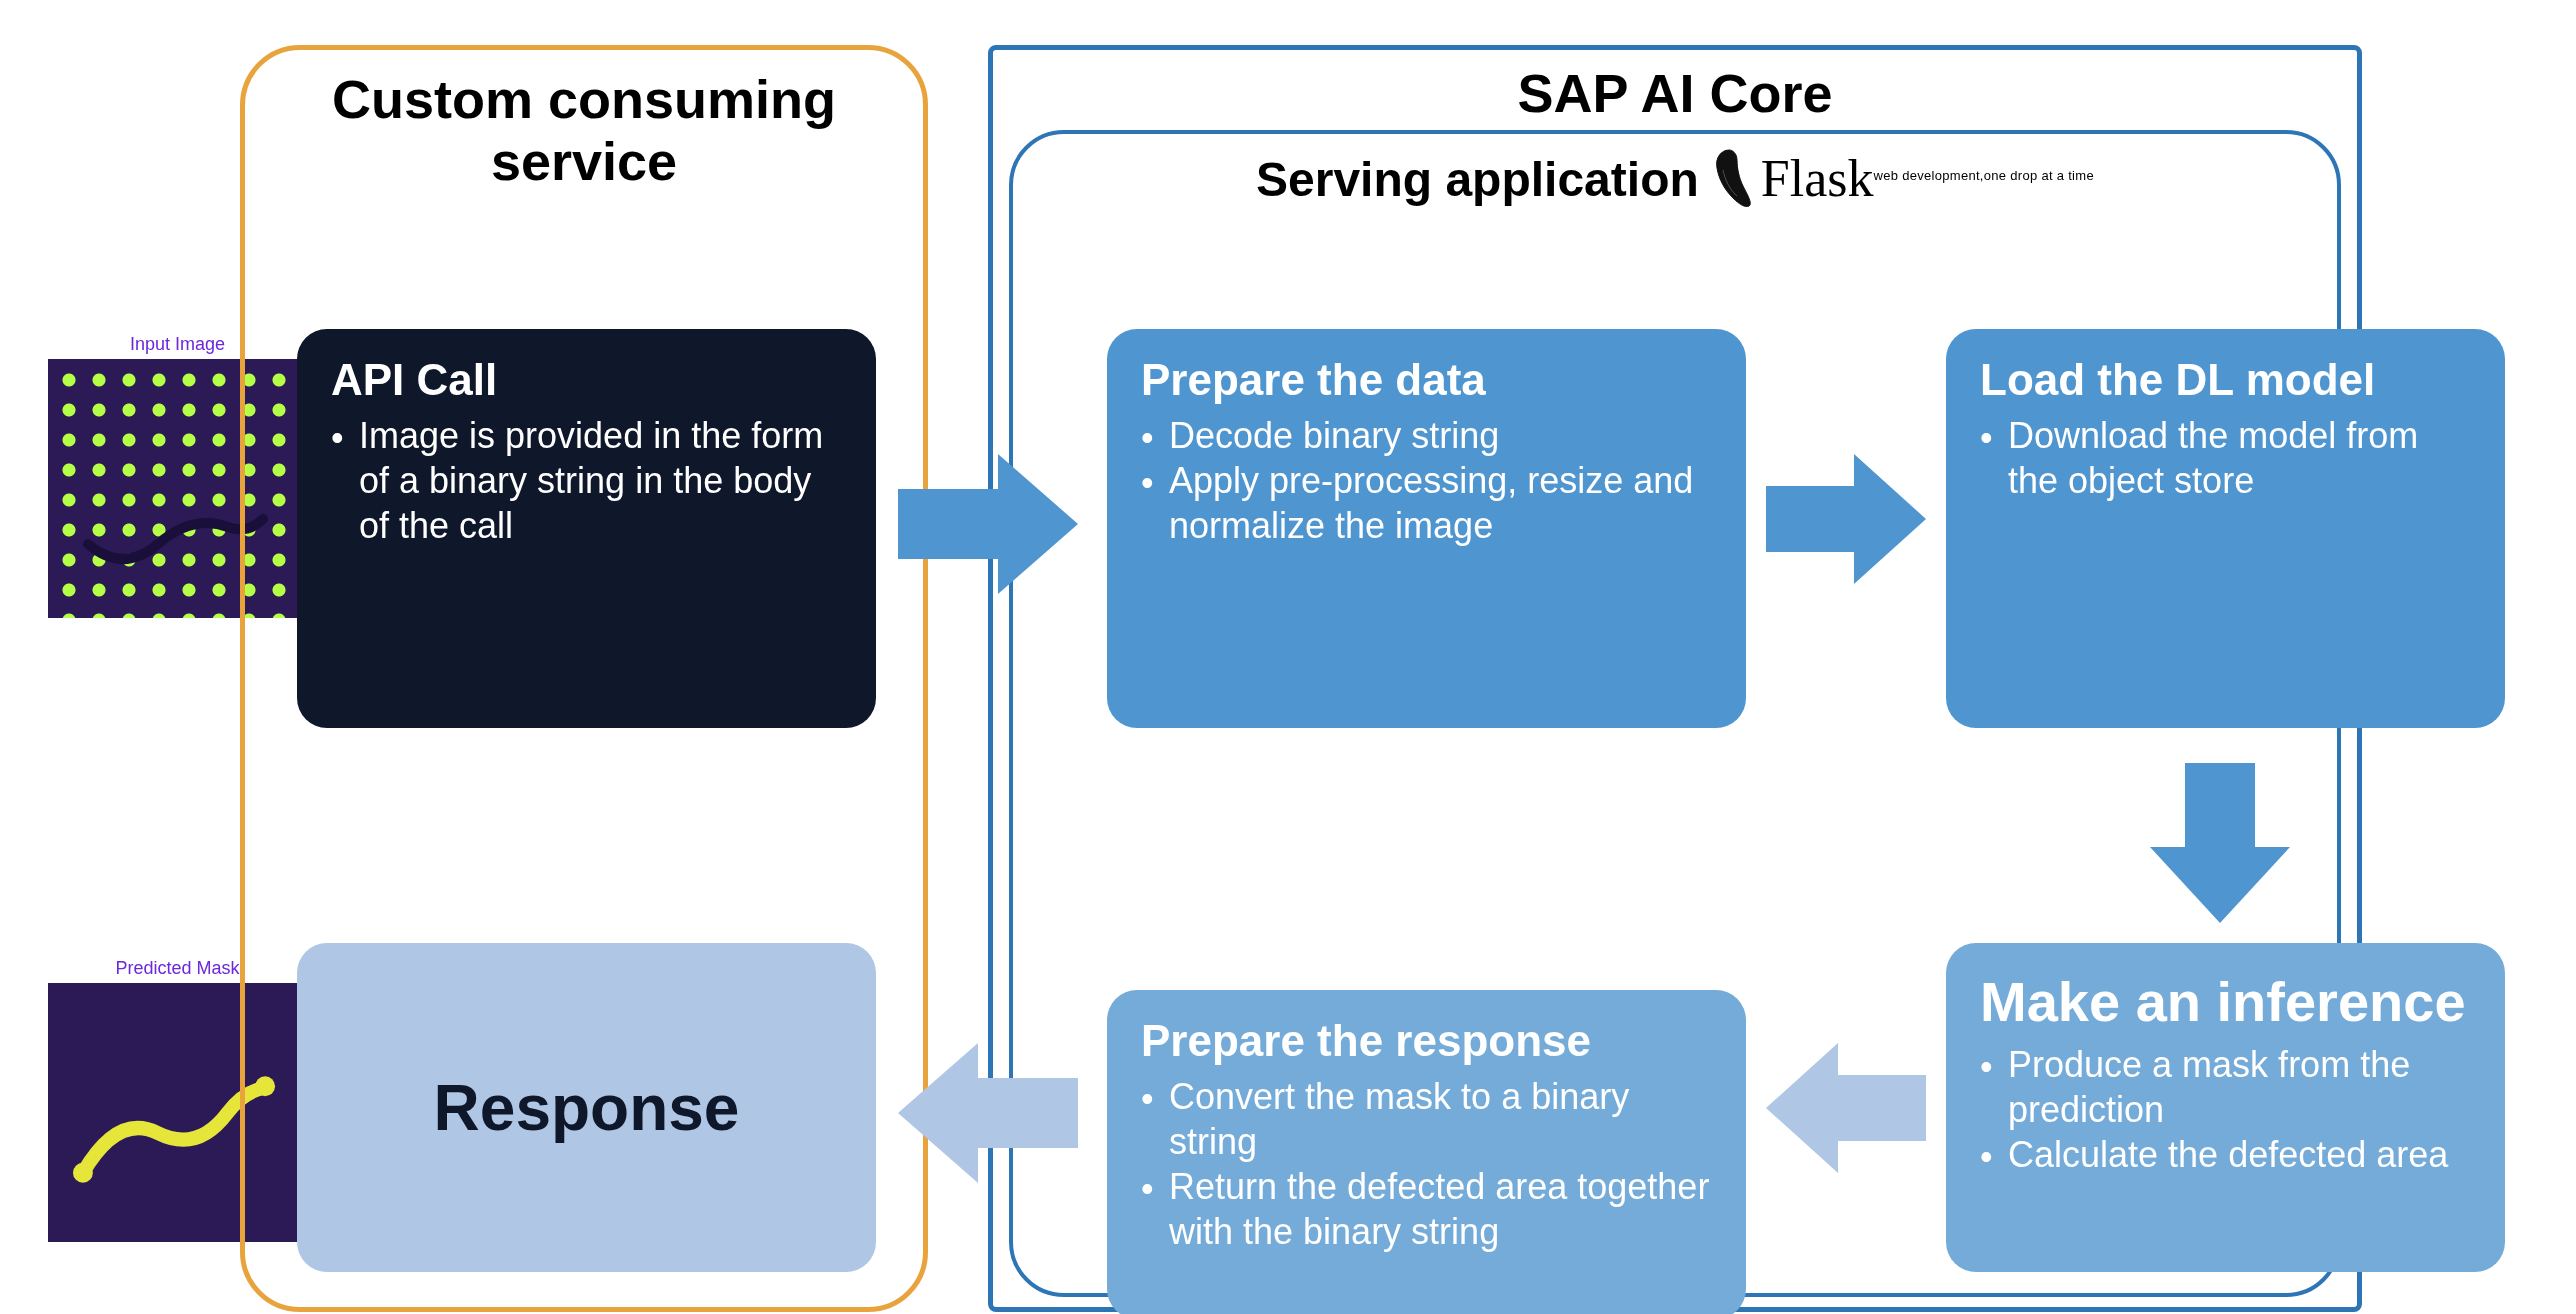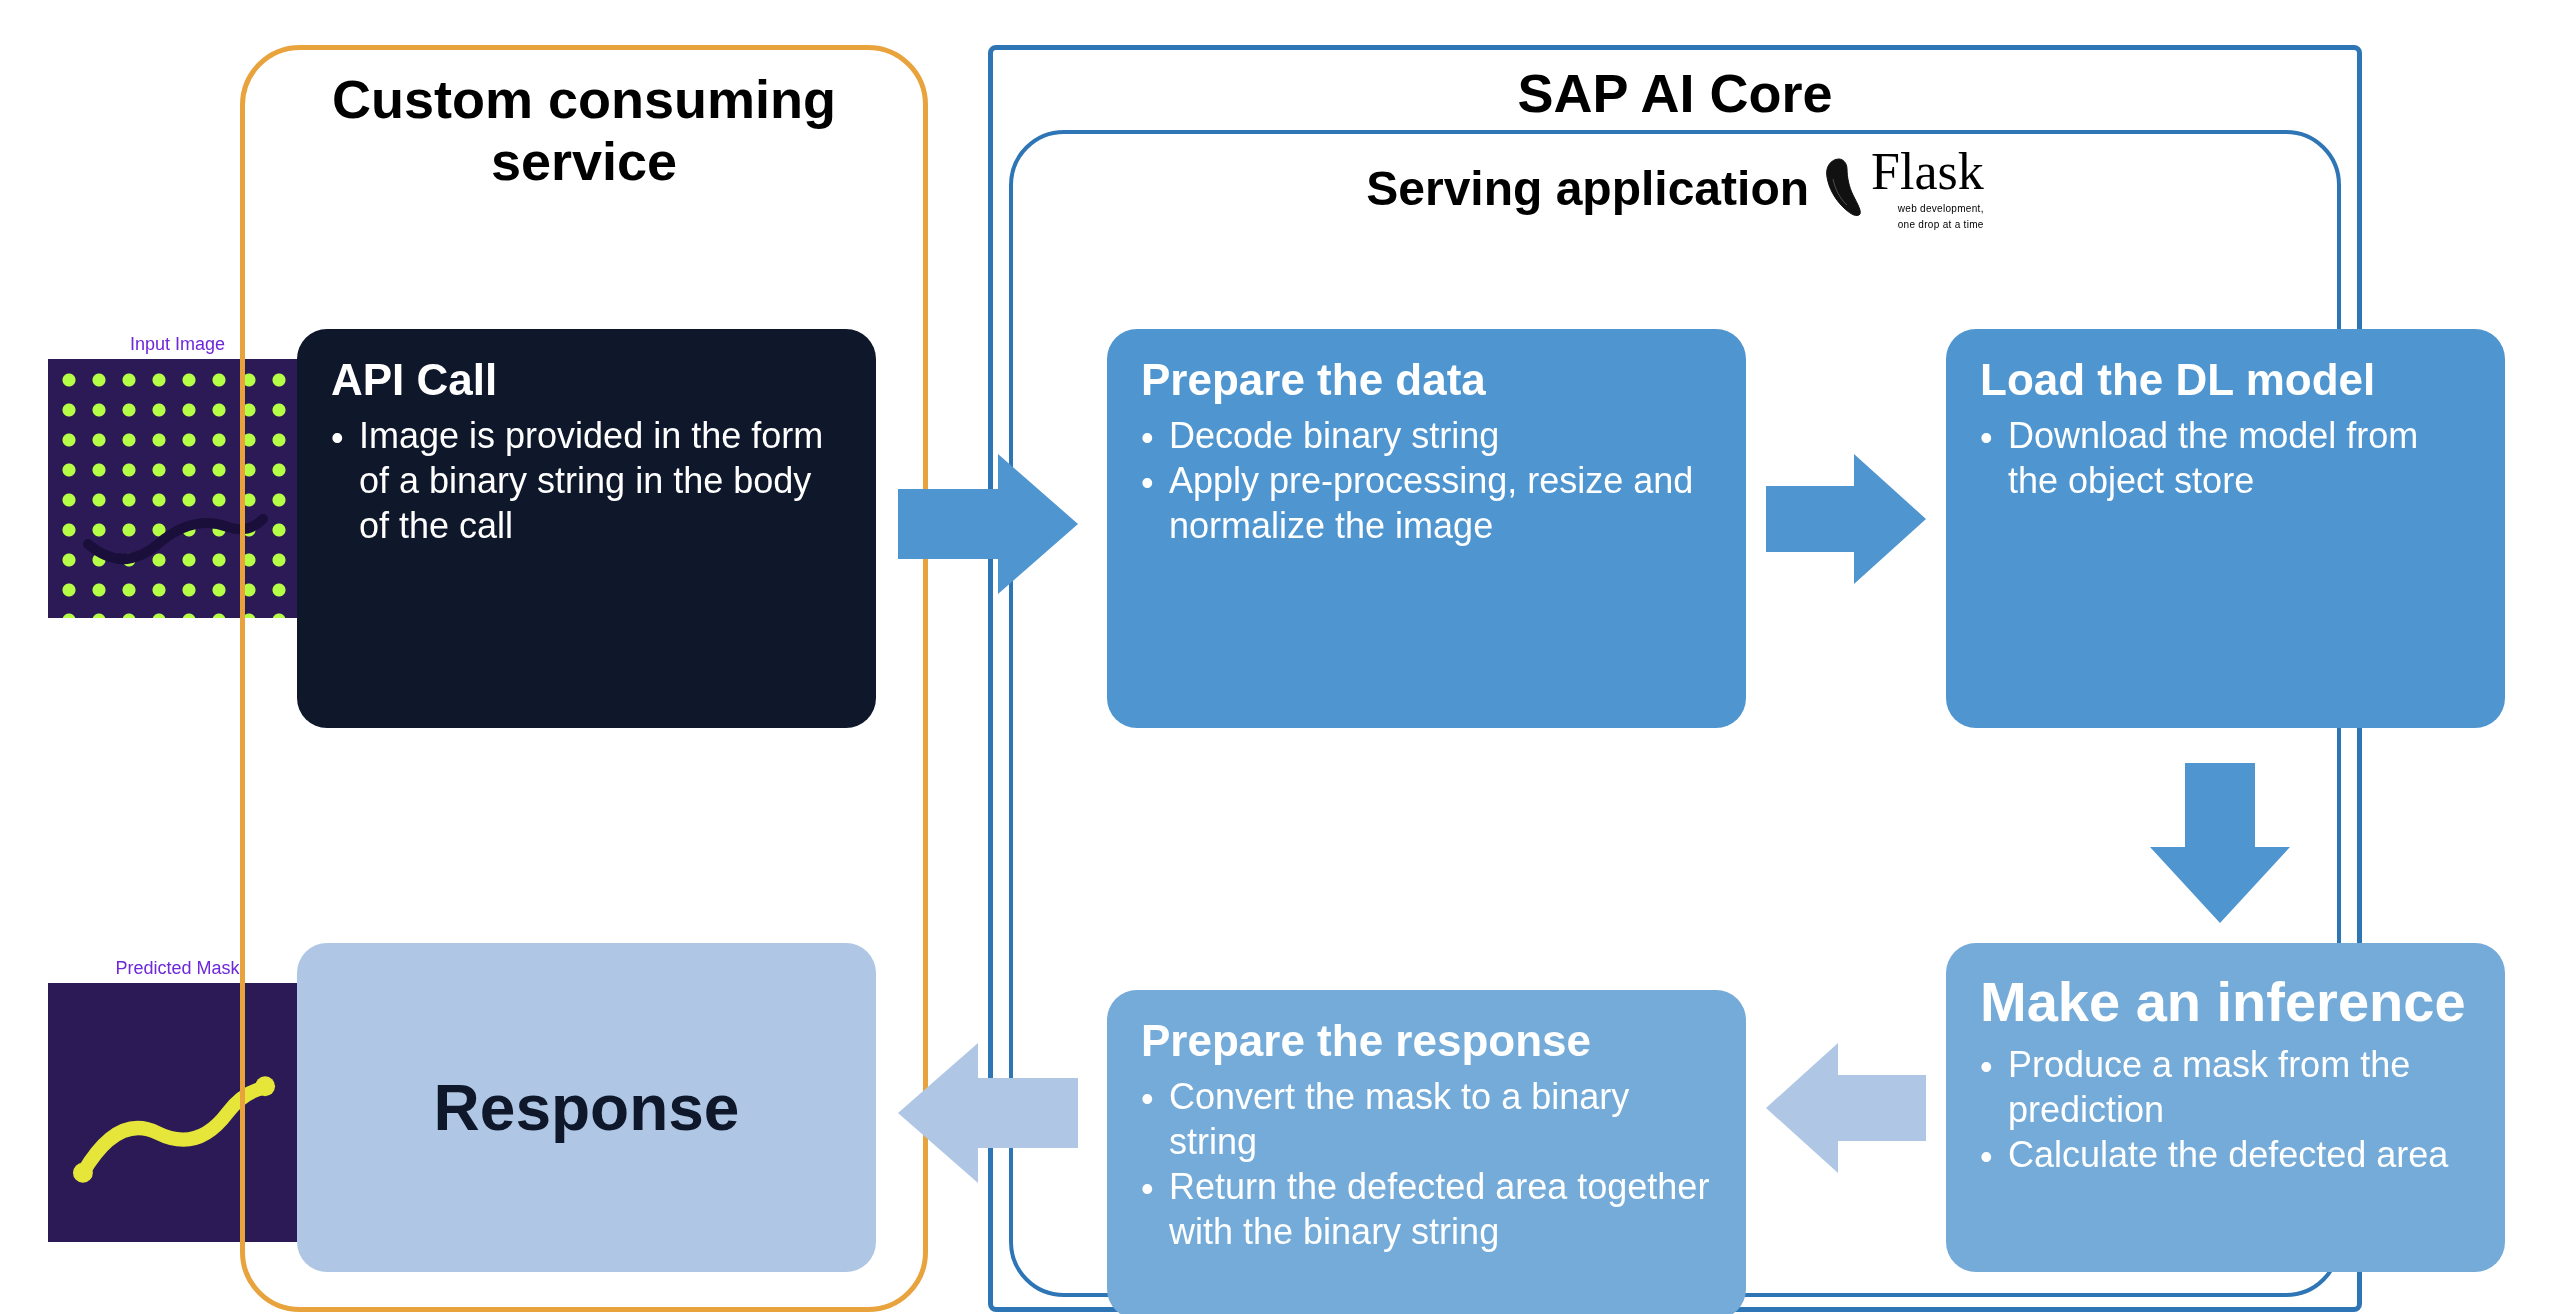--- a/index.html
+++ b/index.html
@@ -80,34 +80,34 @@
   display: flex;
   align-items: center;
   gap: 6px;
 }
 .flask-horn {
   width: 52px;
   height: 66px;
 }
 .flask-text {
   display: flex;
-  flex-direction: column;
+  flex-direction: row;
   line-height: 1;
 }
 .flask-word {
   font-family: Georgia, 'Times New Roman', serif;
   font-size: 52px;
   color: #000;
 }
 .flask-sub {
-  font-size: 10px;
+  font-size: 13px;
   color: #000;
   text-align: right;
   letter-spacing: 0.3px;
-  margin-top: 6px;
+  margin-top: 16px;
 }
 
 
 .card {
   position: absolute;
   border-radius: 30px;
   color: #fff;
   padding: 26px 34px;
 }
 .card-title {

